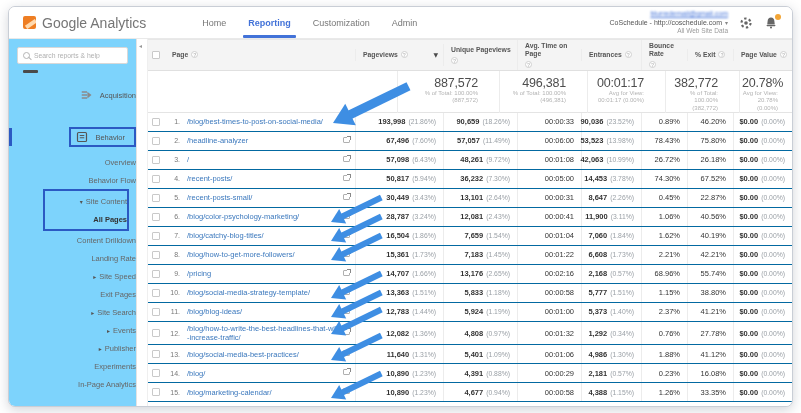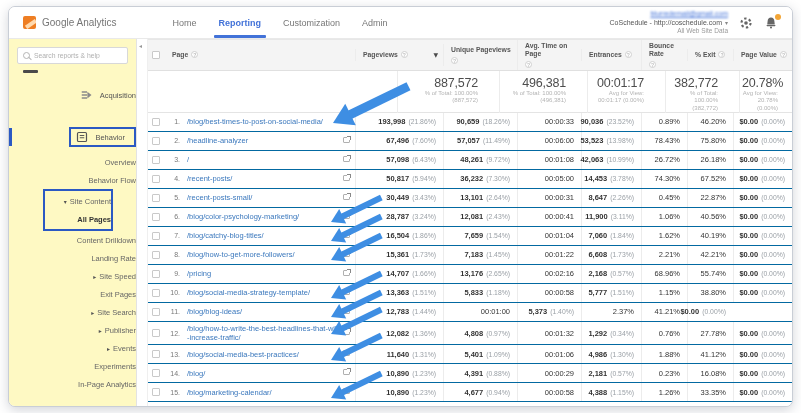--- a/index.html
+++ b/index.html
@@ -10,21 +10,21 @@
     box-shadow:0 3px 12px rgba(50,60,80,.22); overflow:hidden;
     display:flex; flex-direction:column; }
 
   
   .topbar { height:32px; flex:0 0 32px; display:flex; align-items:center;
     padding:0 14px; position:relative; background:#fff; border-bottom:1px solid #e9e9e9; }
   .logo { display:flex; align-items:center; gap:6px; }
   .logo-mark { width:13px; height:13px; background:#ee7e23; border-radius:2px; position:relative; overflow:hidden; }
   .logo-mark::after { content:""; position:absolute; left:2px; top:6px; width:12px; height:4px;
     background:#ffd9ad; transform:rotate(-35deg); }
-  .logo-text { font-size:10px; color:#757575; }
+  .logo-text { font-size:14px; color:#757575; }
   .topnav { display:flex; gap:22px; margin-left:56px; }
   .nav-item { font-size:9px; color:#777; position:relative; cursor:pointer; }
   .nav-item.active { color:#4272d8; font-weight:bold; }
   .nav-item.active::after { content:""; position:absolute; left:-5px; right:-5px; bottom:-10px;
     height:3px; background:#4272d8; border-radius:1px; }
   .acct { margin-left:auto; display:flex; align-items:center; gap:11px; }
   .acct-text { text-align:right; line-height:1.3; }
   .acct-email { font-size:7px; color:#4272d8; text-decoration:underline; filter:blur(1.2px); }
   .acct-prop { font-size:7px; color:#555; }
   .caret-down { display:inline-block; font-size:6px; color:#888; margin-left:3px;
@@ -32,21 +32,21 @@
   .caret-down::after { content:"▾"; }
   .acct-view { font-size:6.5px; color:#9a9a9a; }
   .icon-btn { position:relative; width:14px; height:14px; cursor:pointer; }
   .badge { position:absolute; top:-2px; right:-3px; width:6px; height:6px;
     background:#f3a536; border-radius:50%; }
 
   
   .content { flex:1; display:flex; min-height:0; }
 
   
-  .sidebar { width:128px; flex:0 0 128px; background:#fef9c3; border-right:1px solid #e3e3e3;
+  .sidebar { width:128px; flex:0 0 128px; background:#7dd3fc; border-right:1px solid #e3e3e3;
     position:relative; color:#666; }
   .searchbox { margin:8px 8px 4px 8px; height:17px; background:#fff; border:1px solid #d8d8d8;
     border-radius:2px; display:flex; align-items:center; padding:0 5px; gap:4px; }
   .mag { width:7px; height:7px; border:1px solid #b5b5b5; border-radius:50%; position:relative; flex:0 0 7px; }
   .mag::after { content:""; position:absolute; width:4px; height:1px; background:#b5b5b5;
     transform:rotate(45deg); right:-3px; bottom:-1px; }
   .searchbox input { border:0; outline:0; width:100%; font-size:6.8px; color:#777; background:transparent;
     font-family:"Liberation Sans","DejaVu Sans",sans-serif; }
   .searchbox input::placeholder { color:#b0b0b0; }
   .stub { width:15px; height:3px; background:#4a4a4a; border-radius:1px; margin:6px 0 0 14px; }
@@ -57,21 +57,21 @@
   .item.sec-acq { margin-bottom:8px; }
   .item.sec-beh { margin-bottom:6px;margin-top:22px; }
   .item.sub { padding-left:46px; }
   .item.sub-pfx { padding-left:38px; }
   .item.sub-less { padding-left:40px; }
   .pfx { margin-right:3px; font-size:6px; color:#555; font-family:"DejaVu Sans",sans-serif; }
   .item.current { font-weight:bold; color:#333; }
   .box-blue { border:2px solid #2b59c3; }
   .beh-wrap { display:inline-flex; align-items:center; padding:2px 9px 2px 5px; margin-left:-5px; }
   .item.sec-beh::before { content:""; position:absolute; left:0; top:1px; bottom:1px; width:3px; background:#2b59c3; }
-  .sc-group { border:2px solid #2b59c3; margin-left:34px; width:70px; padding:1px 0 1px 4px; }
+  .sc-group { border:2px solid #2b59c3; margin-left:34px; width:86px; padding:1px 0 1px 4px; }
   .sc-group .item { padding-left:2px; }
   .sc-group .item.current { padding-left:10px; }
   .item.conversions { margin-top:10px; }
 
   
   .main { flex:1; position:relative; background:#fff; min-width:0; padding-left:10px; }
   .collapse-arrow { position:absolute; left:2px; top:3px; font-size:6px; color:#999; cursor:pointer;
     font-family:"DejaVu Sans",sans-serif; }
   .collapse-arrow::after { content:"◂"; }
   .strip-line { position:absolute; left:10px; top:0; bottom:0; width:1px; background:#efefef; }
@@ -211,25 +211,25 @@
         </div>
         <div class="item sub">
           <span>Exit Pages</span>
         </div>
         <div class="item sub-pfx">
           <span class="pfx">▸</span>
           <span>Site Search</span>
         </div>
         <div class="item sub-pfx">
           <span class="pfx">▸</span>
-          <span>Publisher</span>
+          <span>Events</span>
         </div>
         <div class="item sub-pfx">
           <span class="pfx">▸</span>
-          <span>Events</span>
+          <span>Publisher</span>
         </div>
         <div class="item sub-less">
           <span>Experiments</span>
         </div>
         <div class="item sub-less">
           <span>In-Page Analytics</span>
         </div>
         <div class="item section conversions">
           <svg class="s-icon" viewBox="0 0 16 16">
               <path d="M3 1.5v13" stroke="#555" stroke-width="1.6"></path>
@@ -604,20 +604,24 @@
             </div>
             <div class="c-rank">11.</div>
             <div class="c-page"><span class="plink">/blog/blog-ideas/</span><span class="ext"></span><span class="ann-arrow">
                 <span class="head"></span>
                 <span class="tail"></span>
               </span></div>
             <div class="tcell b-l">
               <span class="v">12,783</span>
               <span class="p">(1.44%)</span>
             </div>
+            <div class="tcell b-l">
+              <span class="v">5,924</span>
+              <span class="p">(1.19%)</span>
+            </div>
             <div class="tcell b-l">00:01:00</div>
             <div class="tcell b-l">
               <span class="v">5,373</span>
               <span class="p">(1.40%)</span>
             </div>
             <div class="tcell b-l">2.37%</div>
             <div class="tcell b-l">41.21%</div>
             <div class="tcell b-l">
               <span class="v">$0.00</span>
               <span class="p">(0.00%)</span>

